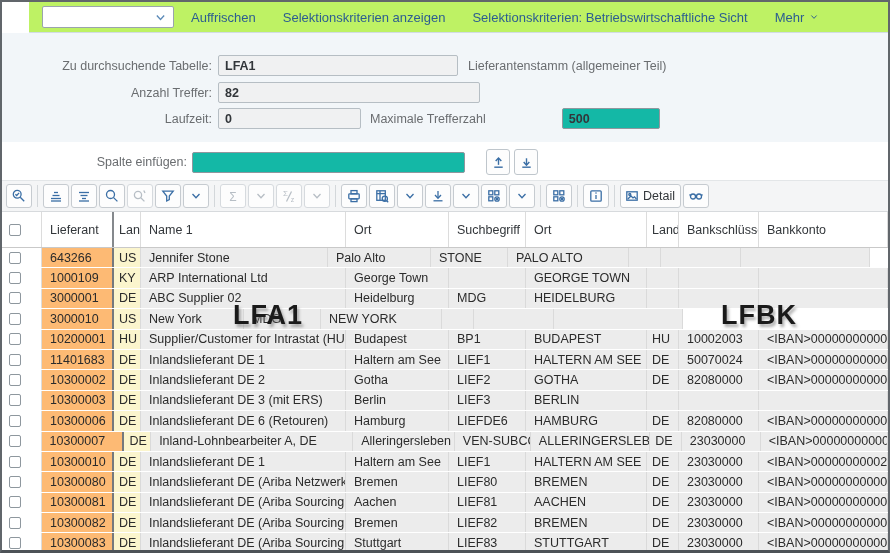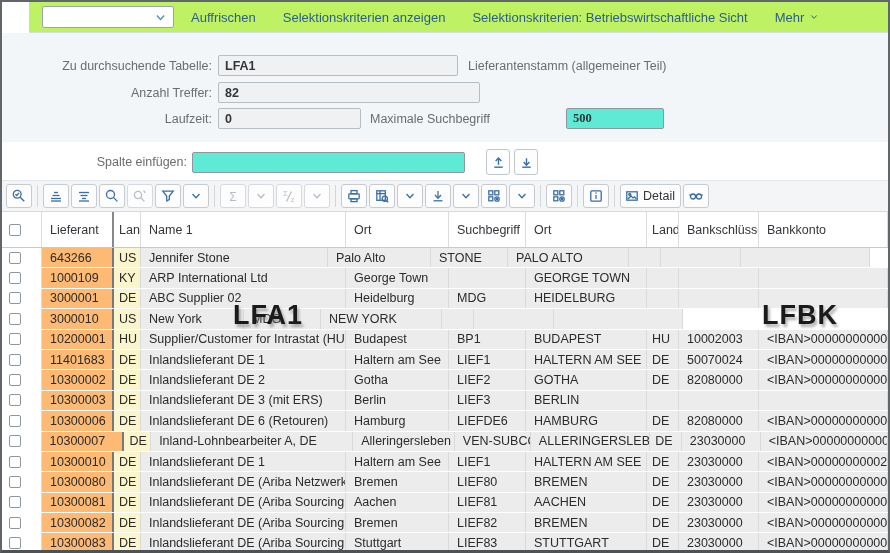--- a/index.html
+++ b/index.html
@@ -18,21 +18,21 @@
   .combo svg { width:13px; height:13px; }
   #topbar-actions { display:flex; align-items:center; gap:27px; margin-left:17px; }
   .top-btn { color:#2c5d90; font-size:13px; cursor:pointer; display:flex; align-items:center; gap:4px; white-space:nowrap; }
   .top-btn svg { width:12px; height:12px; }
   
   #form-area { position:absolute; left:0; top:31px; width:100%; height:109px; background:#f2f6f9; }
   .frow { position:absolute; display:flex; align-items:center; }
   .flabel { color:#6a6d70; font-size:12.5px; text-align:right; display:block; }
   .finput { height:21px; border:1px solid #b6bec4; border-radius:2px; background:#f0f1f2;
     font-family:"Liberation Sans",sans-serif; font-size:12.5px; font-weight:700; color:#32363a; padding:0 6px; }
-  .finput.editable { background:#5eead4; border-color:#8f979e;font-family:Liberation Serif, serif; }
+  .finput.editable { background:#14b8a6; border-color:#8f979e; }
   .fdesc { color:#6a6d70; font-size:12.5px; margin-left:10px; }
   
   #colinsert { position:absolute; left:0; top:140px; width:100%; height:38px; background:#fff; }
   .sq-btn { width:24px; height:26px; background:#fdfdfd; border:1px solid #bfc6cc; border-radius:3px;
     display:flex; align-items:center; justify-content:center; color:#3a6ea5; cursor:pointer; }
   .sq-btn svg { width:15px; height:15px; }
   
   #grid-toolbar { position:absolute; left:0; top:178px; width:100%; height:32px; background:#f4f5f6;
     border-top:1px solid #e3e6e8; border-bottom:1px solid #d7dadd; display:flex; align-items:center; padding-left:4px; }
   .tgroup { display:flex; align-items:center; gap:2px; }
@@ -98,21 +98,21 @@
       <input class="finput" style="width: 240px; margin-left: 6px;" readonly="" value="LFA1">
       <span class="fdesc">Lieferantenstamm (allgemeiner Teil)</span>
     </div>
     <div class="frow" style="left:0; top:49px;">
       <span class="flabel" style="width:210px;">Anzahl Treffer:</span>
       <input class="finput" style="width: 262px; margin-left: 6px;" readonly="" value="82">
     </div>
     <div class="frow" style="left:0; top:75px;">
       <span class="flabel" style="width:210px;">Laufzeit:</span>
       <input class="finput" style="width: 143px; margin-left: 6px;" readonly="" value="0">
-      <span class="flabel" style="margin-left:9px; text-align:left;">Maximale Suchbegriff</span>
+      <span class="flabel" style="margin-left:9px; text-align:left;">Maximale Trefferzahl</span>
       <input class="finput editable" style="width: 98px; margin-left: 76px; font-weight: 600;" value="500">
     </div>
   </div>
 
   <div id="colinsert">
     <div class="frow" style="left:0; top:7px;">
       <span class="flabel" style="width:185px;">Spalte einfügen:</span>
       <input class="finput editable" style="width: 273px; margin-left: 5px; font-weight: 400;" value="">
       <div class="sq-btn" style="margin-left:21px;">
         <svg viewBox="0 0 16 16" fill="none" stroke="currentColor" stroke-width="1.5">
@@ -566,16 +566,16 @@
           <div class="td c-name1" style="width: 205px;">Inlandslieferant DE (Ariba Sourcing</div>
           <div class="td c-ort" style="width: 103px;">Stuttgart</div>
           <div class="td c-suchbegriff" style="width: 77px;">LIEF83</div>
           <div class="td c-ort2" style="width: 121px;">STUTTGART</div>
           <div class="td c-land2" style="width: 32px;">DE</div>
           <div class="td c-bankschluessel" style="width: 80px;">23030000</div>
           <div class="td c-bankkonto" style="width: 129px;">&lt;IBAN&gt;000000000008</div>
         </div>
       </div>
     <div class="watermark" style="left:231px; top:88px;">LFA1</div>
-    <div class="watermark" style="left:760px; top:88px;">LFBK</div>
+    <div class="watermark" style="left:719px; top:88px;">LFBK</div>
   </div>
 
 </div>
 
 </body></html>

